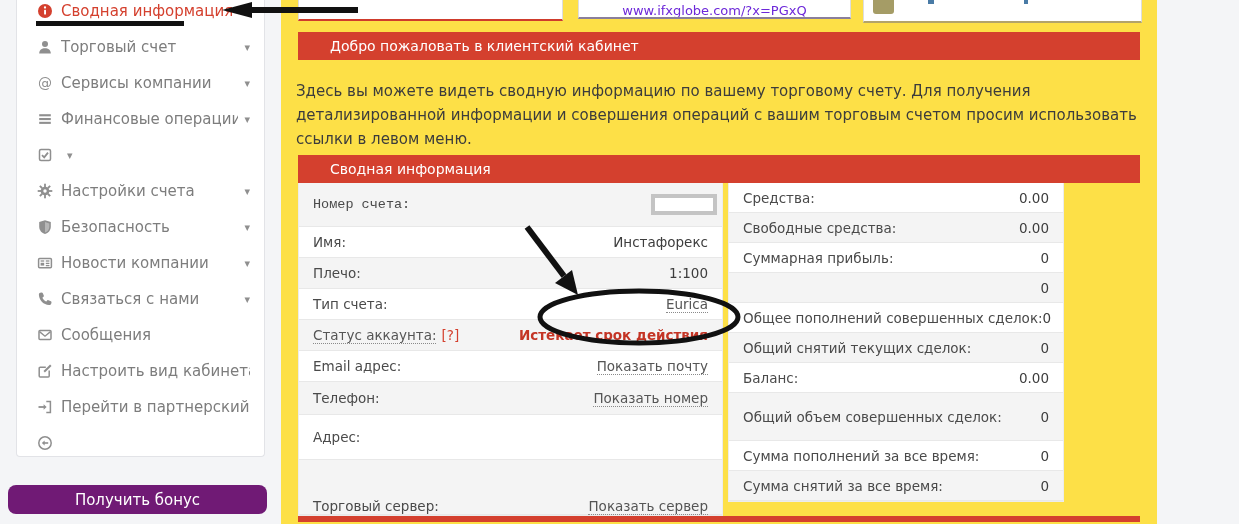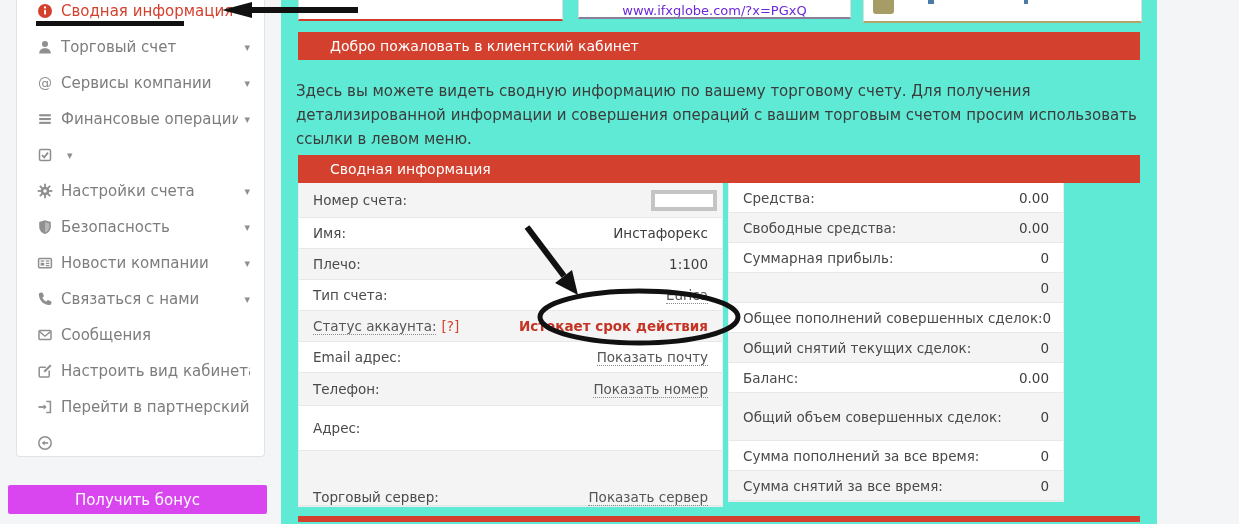--- a/index.html
+++ b/index.html
@@ -26,28 +26,28 @@
     color: #7d7d7d; font-size: 15px; white-space: nowrap;
   }
   .menu-item .mi-icon { width: 16px; height: 16px; margin-right: 8px; flex: 0 0 16px; display:inline-flex; }
   .menu-item .mi-icon svg { width:16px; height:16px; }
   .menu-item .mi-label { flex: 1 1 auto; overflow: hidden; }
   .menu-item .mi-caret { color: #8f8f8f; font-size: 11px; margin-left: 6px; }
   .menu-item.active { color: #d4402e; }
   .bonus-btn {
     position: absolute; left: 8px; top: 485px;
     width: 259px; height: 29px;
-    background: #d946ef; color: #fff;
-    border: none; border-radius: 2px;
+    background: #701a75; color: #fff;
+    border: none; border-radius: 8px;
     font-family: inherit; font-size: 15px; cursor: pointer;
   }
   
   .main {
     position: absolute; left: 281px; top: 0;
-    width: 876px; height: 524px; background: #5eead4;
+    width: 876px; height: 524px; background: #fde047;
   }
   .top-panel {
     position: absolute; top: 0; background: #fff;
     border: 1px solid #ddd; border-top: none; overflow: hidden;
   }
   .top-panel.p1 { left: 298px; width: 265px; height: 21px; border-bottom: 2px solid #cf3b2c; }
   .top-panel.p2 { left: 578px; width: 273px; height: 19px; border-bottom: 2px solid #8a7f9b; text-align: center; }
   .top-panel.p2 .url { display:inline-block; margin-top: -7px; font-size: 13px; color: #6d28d9; cursor: pointer; }
   .top-panel.p3 { left: 863px; width: 279px; height: 23px; border-bottom: 2px solid #b3a469; }
   .khaki-square { position: absolute; left: 9px; top: 0; width: 21px; height: 14px; border-radius: 0 0 3px 3px; background: #a59c66; }
@@ -72,21 +72,21 @@
   #right-table { width: 336px; }
   .trow {
     display: flex; align-items: center; justify-content: space-between;
     border-bottom: 1px solid #e8e8e8; font-size: 13.5px; background: #fff;
   }
   .tlabel { padding-left: 14px; color: #4a4a4a; white-space: nowrap; }
   .tvalue { padding-right: 14px; margin-left: auto; text-align: right; color: #3d3d3d; white-space: nowrap; }
   #left-table  .trow:nth-child(odd)  { background: #f4f4f4; }
   #right-table .trow:nth-child(even) { background: #f4f4f4; }
   #left-table .trow { height: 31px; }
-  #left-table .trow:nth-child(1) { height: 35px; }
+  #left-table .trow:nth-child(1) { height: 44px; font-family: Liberation Mono, monospace; }
   #left-table .trow:nth-child(7) { height: 33px; }
   #left-table .trow:nth-child(8) { height: 45px; }
   #left-table .trow:nth-child(9) { height: 55px; align-items: flex-end; padding-top: 10px; }
   #right-table .trow { height: 30px; }
   #right-table .trow:nth-child(8) { height: 48px; }
   .dotted-u { border-bottom: 1px dotted #8a8a8a; cursor: pointer; color: #555; }
   .help-mark { color: #d4402e; margin-left: 5px; cursor: pointer; }
   .alert-value { color: #c43425; font-weight: bold; }
   .redacted-box {
     display: inline-block; width: 66px; height: 21px;

